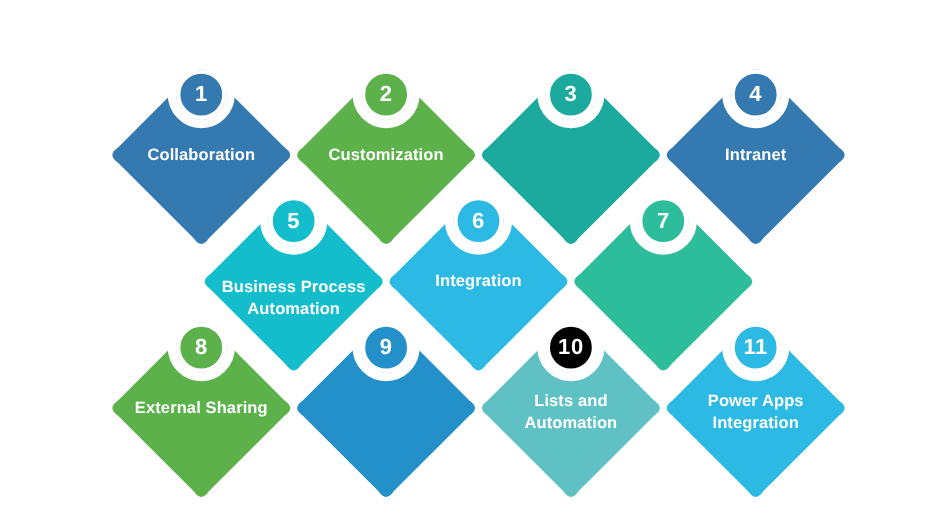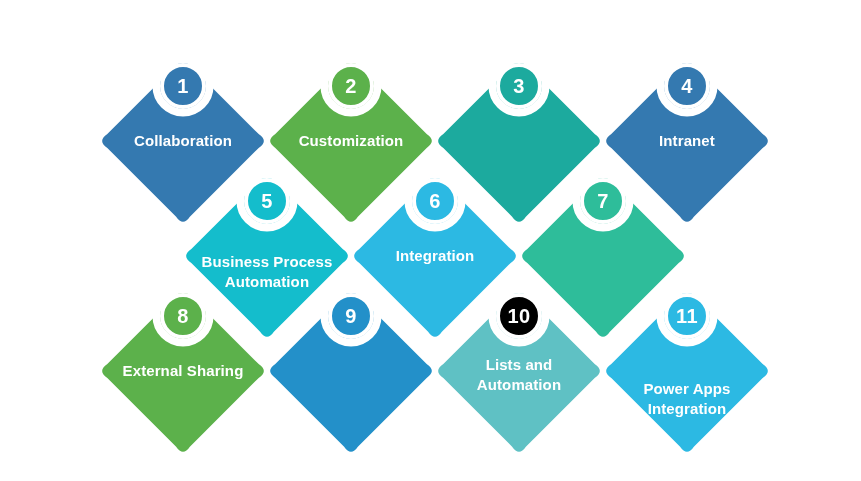--- a/index.html
+++ b/index.html
@@ -180,15 +180,15 @@
       <div class="node-label" style="top: 52%;">Lists and Automation</div>
     </div>
     <div class="node" style="left: 601px; top: 285px; width: 172px; height: 172px;">
       <svg class="diamond-shape" viewBox="0 0 100 100" preserveAspectRatio="none">
         <path d="M50 2 L94 46 Q100 50 94 54 L54 94 Q50 100 46 94 L6 54 Q0 50 6 46 L46 6 Q50 0 50 2 Z" fill="#2CB9E3"></path>
         <circle cx="50" cy="18" r="15.5" fill="none" stroke="#ffffff" stroke-width="4.5"></circle>
       </svg>
       <div class="badge" style="background: rgb(44, 185, 227);">
         <span class="badge-num">11</span>
       </div>
-      <div class="node-label" style="top: 52%; margin-top: 24px;">Power Apps Integration</div>
+      <div class="node-label" style="top: 52%;">Power Apps Integration</div>
     </div>
   </div>
 
 </body></html>

